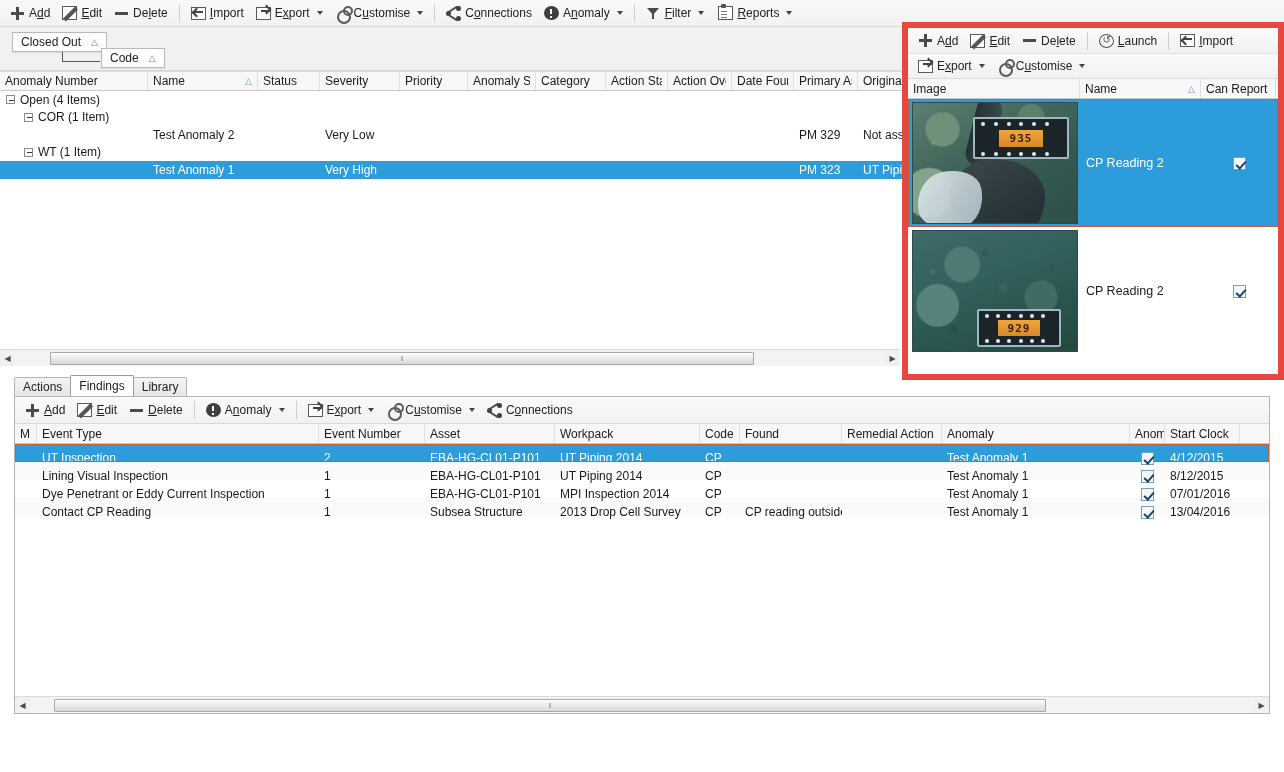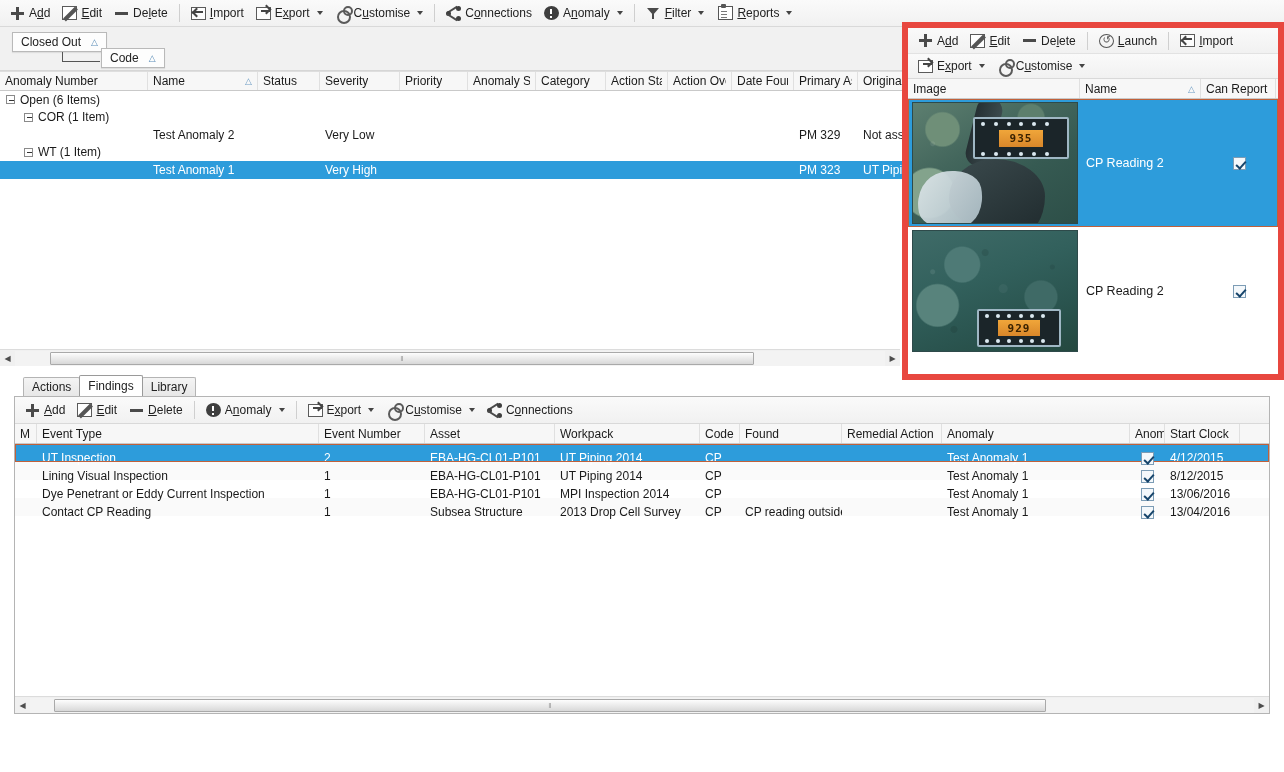--- a/index.html
+++ b/index.html
@@ -203,21 +203,21 @@
   .meter .stud {
     position:absolute; width:4px;height:4px;border-radius:50%;
     background:#dbe8ef; box-shadow:0 0 1px #304048;
   }
   .m1 { left:60px; top:14px; width:96px; height:42px; }
   .m1 .scr { width:44px; height:17px; font-size:11px; }
   .m2 { left:64px; top:78px; width:84px; height:38px; }
   .m2 .scr { width:42px; height:16px; font-size:11px; }
 
   
-  .tabstrip { display:flex; align-items:flex-end; height:22px; padding-left:23px; background:#fff; }
+  .tabstrip { display:flex; align-items:flex-end; height:22px; padding-left:14px; background:#fff; }
   .tab {
     height:19px; padding:0 8px; display:flex; align-items:center;
     font-size:12px; border:1px solid #b4b4b4; border-bottom:none;
     background:linear-gradient(#f4f4f4,#e7e7e7); margin-right:-1px;
     border-radius:2px 2px 0 0; color:#222;
   }
   .tab.active { background:#fff; height:21px; border-color:#9a9a9a; position:relative; z-index:2; }
 
   .bottombox { margin:0 14px; border:1px solid #b4b4b4; background:#fff; height:318px; display:flex; flex-direction:column; }
 
@@ -339,21 +339,21 @@
       <div class="hc" style="width: 65px; flex: 0 0 65px;">
         <span class="t">Original Wo</span>
       </div>
     </div>
 
   <div class="grid-body" id="anomaly-grid-body" style="height:258px;">
       <div class="grp" style="padding-left: 6px;">
         <span class="expander exp-box">
           <i class="h"></i>
         </span>
-        <span>Open (6 Items)</span>
+        <span>Open (4 Items)</span>
       </div>
       <div class="grp" style="padding-left: 24px;">
         <span class="expander exp-box">
           <i class="h"></i>
         </span>
         <span>COR (1 Item)</span>
       </div>
       <div class="grow">
         <div class="gc" style="width: 148px; flex: 0 0 148px; padding-left: 46px;"></div>
         <div class="gc" style="width: 110px; flex: 0 0 110px;">Test Anomaly 2</div>
@@ -526,21 +526,21 @@
           <div class="bc" style="width: 106px; flex: 0 0 106px;">1</div>
           <div class="bc" style="width: 130px; flex: 0 0 130px;">EBA-HG-CL01-P101</div>
           <div class="bc" style="width: 145px; flex: 0 0 145px;">MPI Inspection 2014</div>
           <div class="bc" style="width: 40px; flex: 0 0 40px;">CP</div>
           <div class="bc" style="width: 102px; flex: 0 0 102px;"></div>
           <div class="bc" style="width: 100px; flex: 0 0 100px;"></div>
           <div class="bc" style="width: 188px; flex: 0 0 188px;">Test Anomaly 1</div>
           <div class="bc ctr" style="width: 35px; flex: 0 0 35px;">
             <span class="chk"></span>
           </div>
-          <div class="bc" style="width: 75px; flex: 0 0 75px;">13/06/2016</div>
+          <div class="bc" style="width: 75px; flex: 0 0 75px;">07/01/2016</div>
         </div>
         <div class="brow alt">
           <div class="bc" style="width: 22px; flex: 0 0 22px;"></div>
           <div class="bc" style="width: 282px; flex: 0 0 282px;">Contact CP Reading</div>
           <div class="bc" style="width: 106px; flex: 0 0 106px;">1</div>
           <div class="bc" style="width: 130px; flex: 0 0 130px;">Subsea Structure</div>
           <div class="bc" style="width: 145px; flex: 0 0 145px;">2013 Drop Cell Survey</div>
           <div class="bc" style="width: 40px; flex: 0 0 40px;">CP</div>
           <div class="bc" style="width: 102px; flex: 0 0 102px;">CP reading outside limit</div>
           <div class="bc" style="width: 100px; flex: 0 0 100px;"></div>

